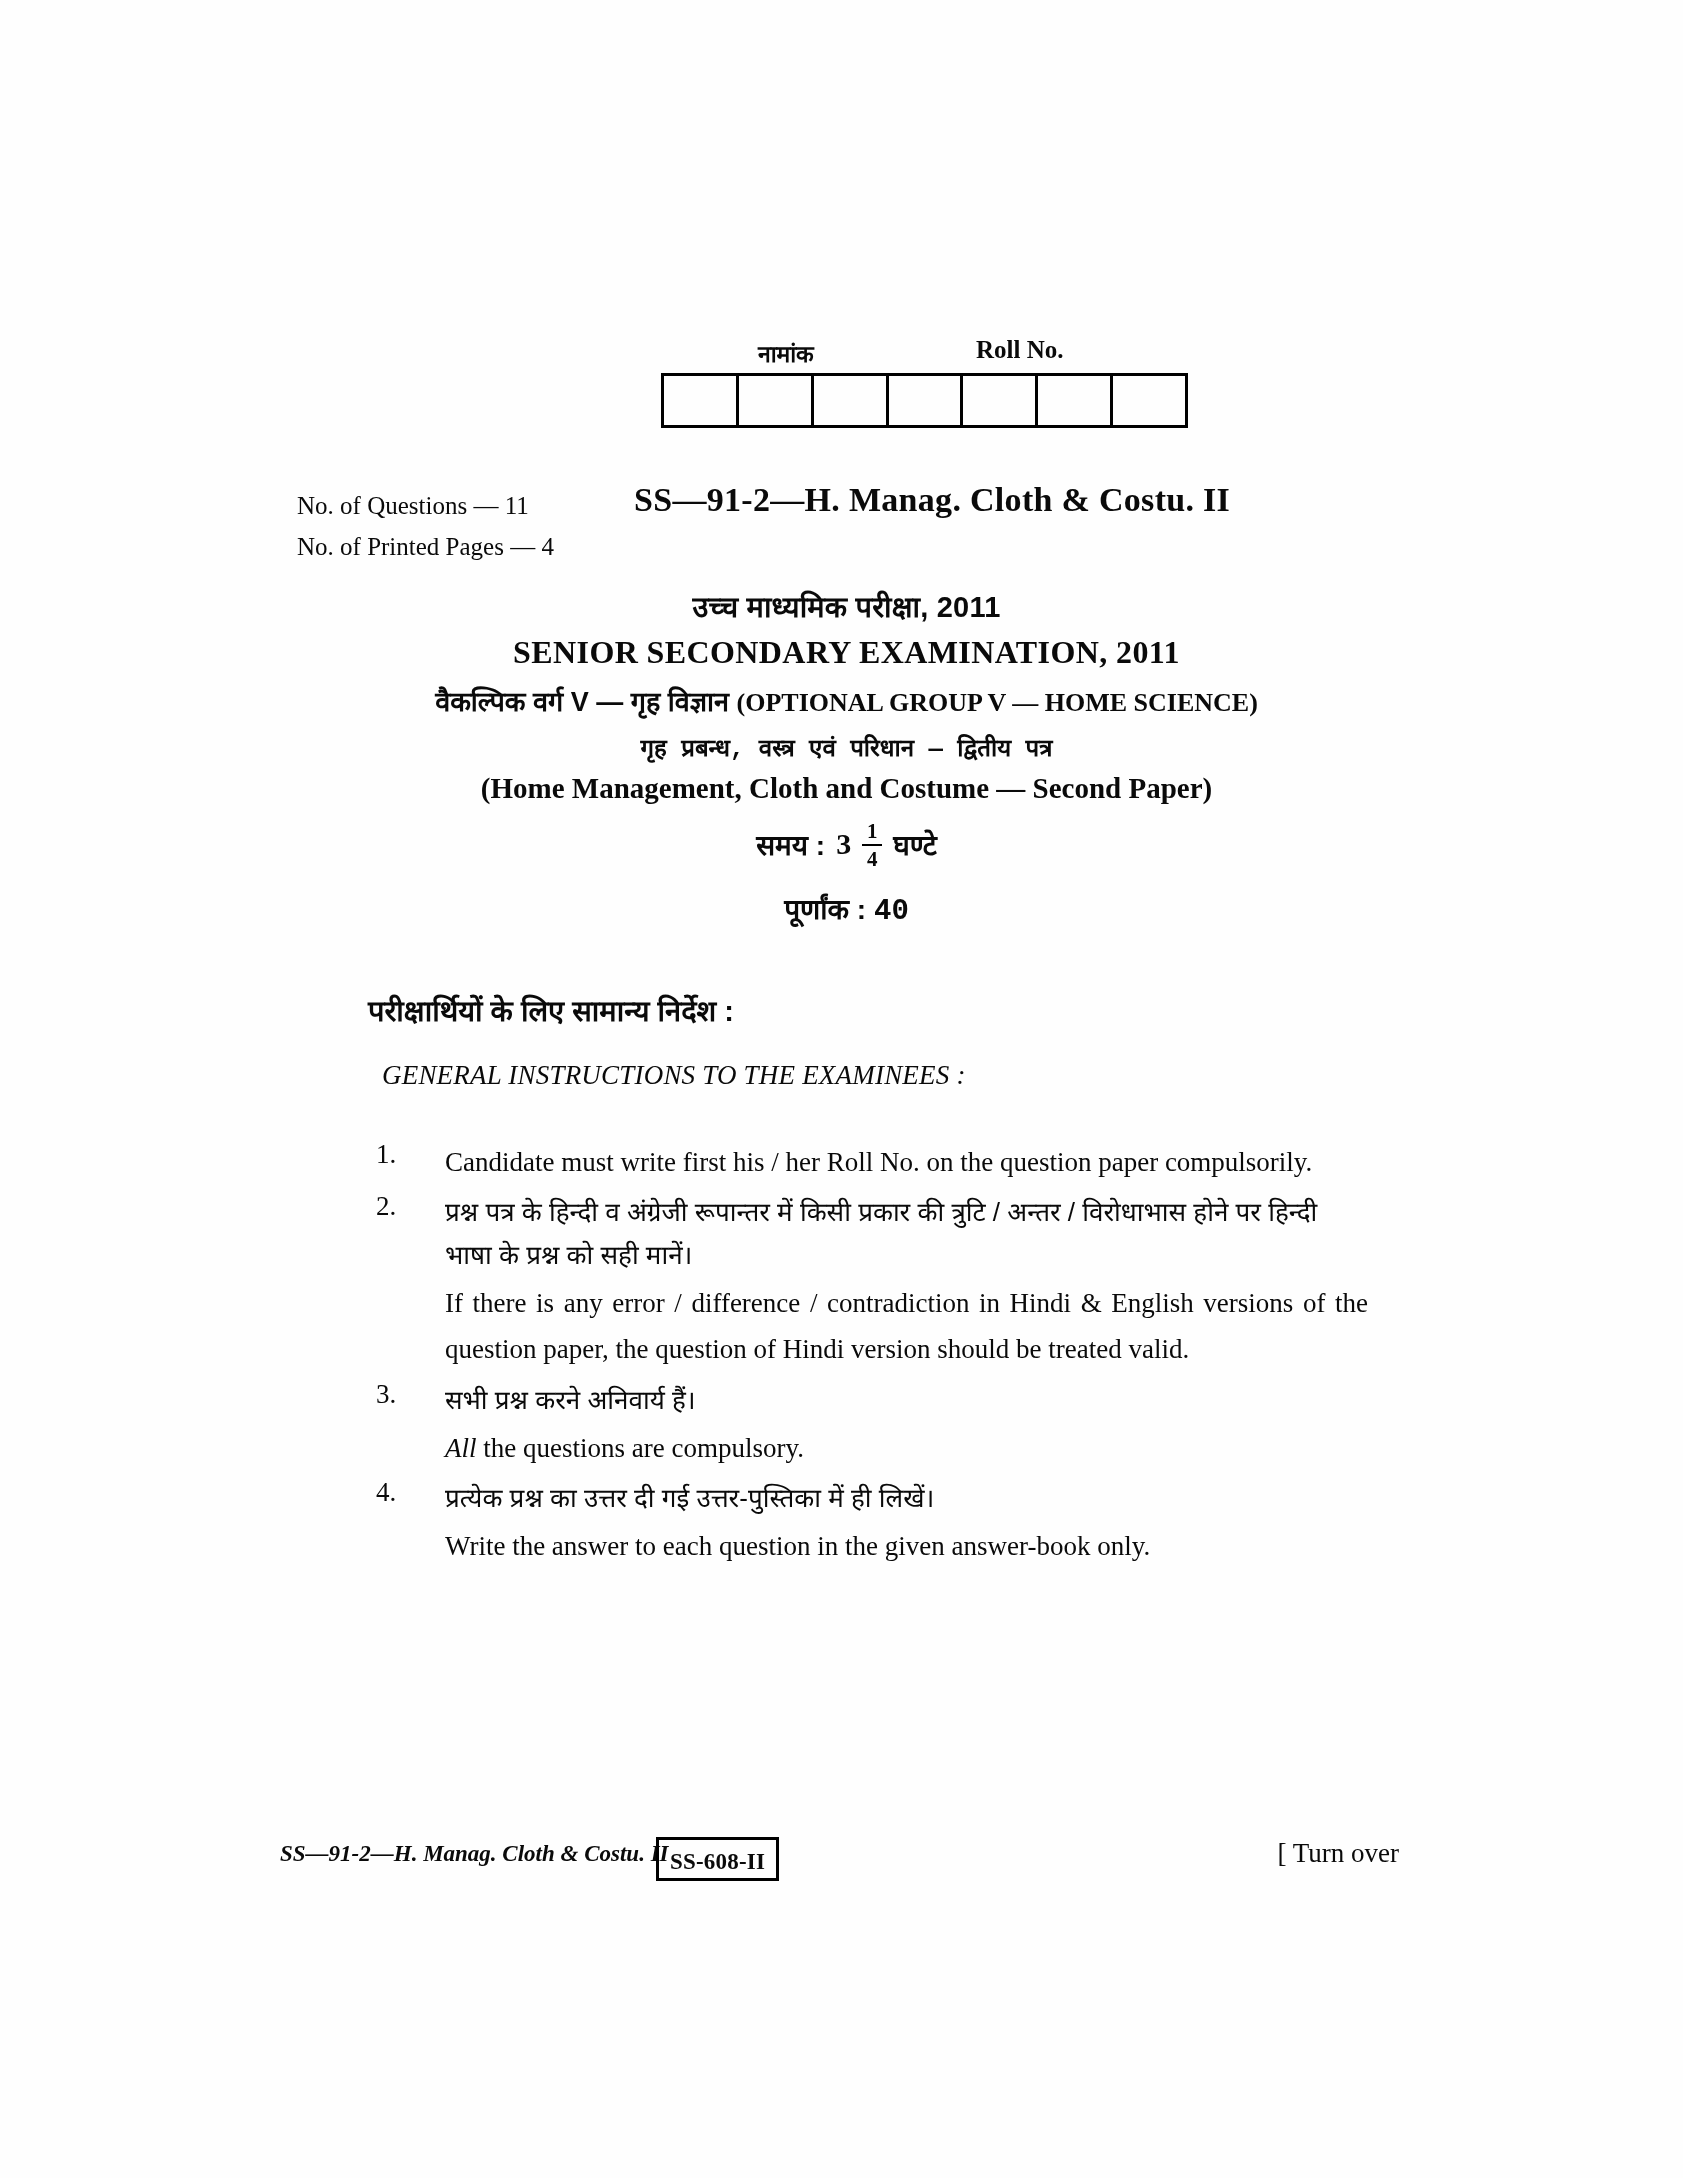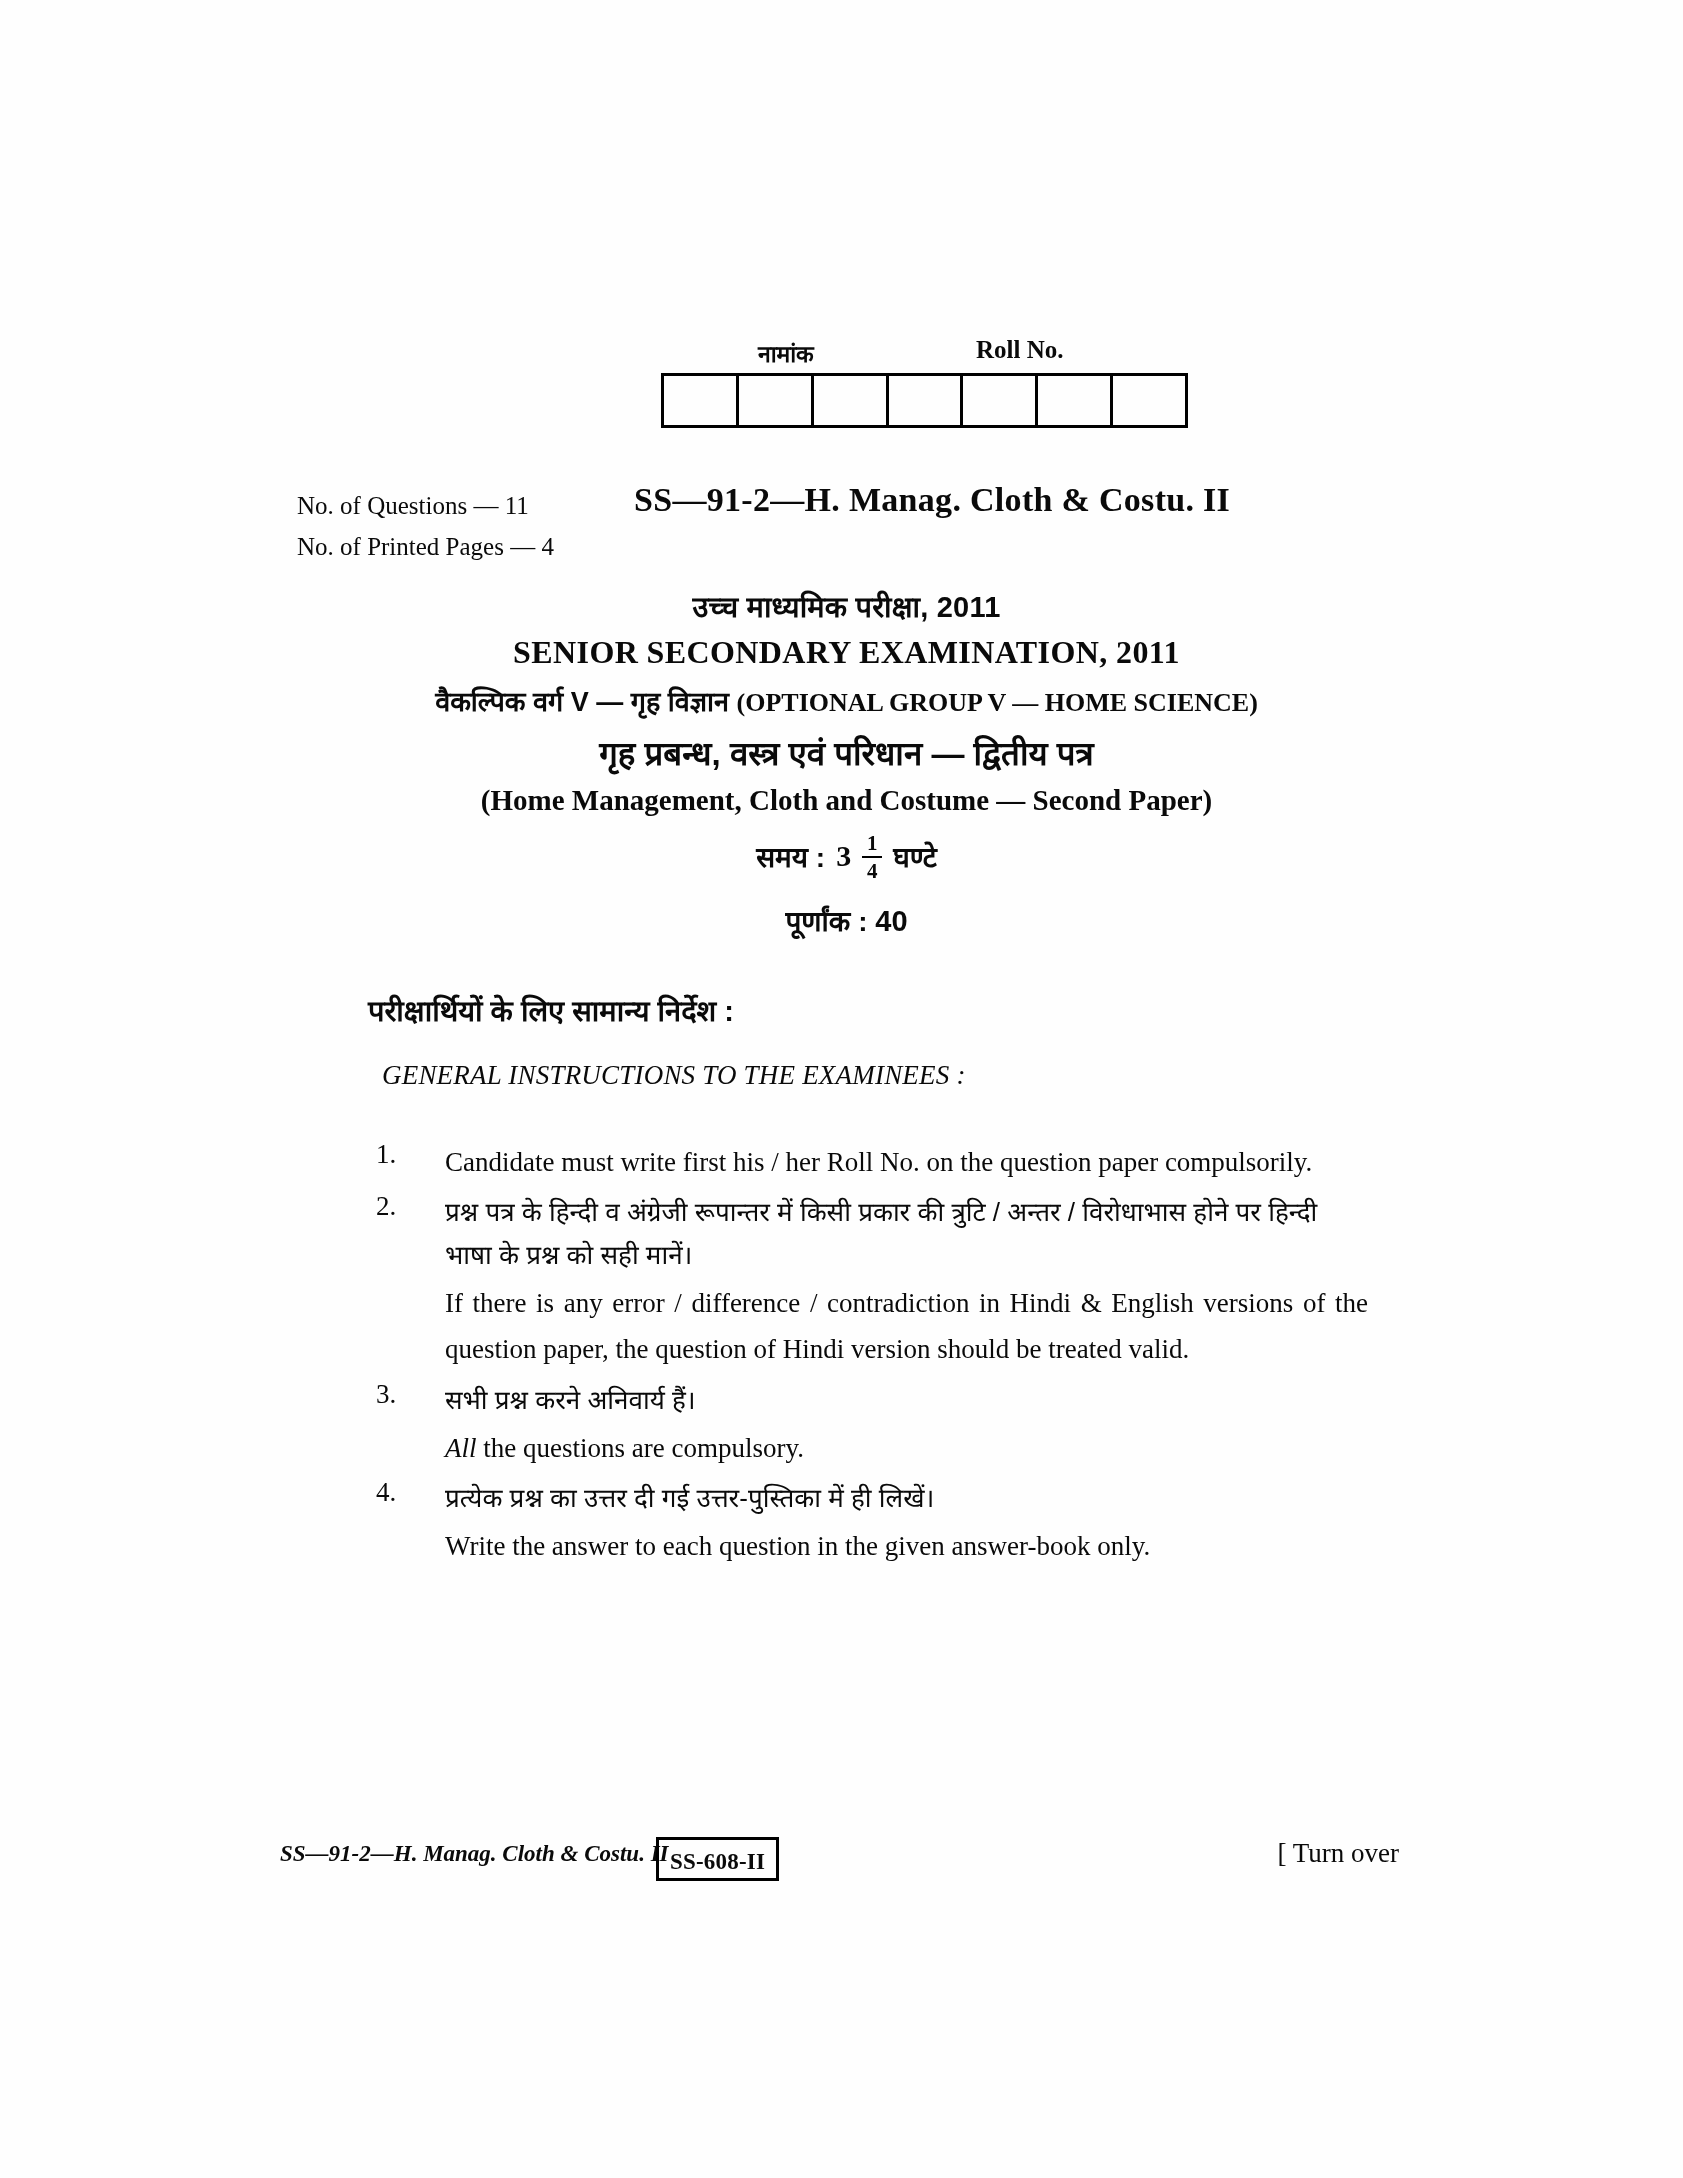--- a/index.html
+++ b/index.html
@@ -119,23 +119,23 @@
     font-family: "Liberation Sans", "DejaVu Sans", sans-serif;
     font-weight: bold;
     font-size: 27px;
     margin-bottom: 11px;
   }
   .t-group .eng {
     font-family: "Liberation Serif", "DejaVu Serif", serif;
     font-size: 26px;
   }
   .t-subject-hi {
-    font-family: Liberation Sans, sans-serif;
-    font-weight: bold;
-    font-size: 33px;
+    font-family: Liberation Mono, monospace;
+    font-weight: bold;
+    font-size: 24px;
     margin-bottom: 9px;
   }
   .t-subject-en {
     font-family: "Liberation Serif", "DejaVu Serif", serif;
     font-weight: bold;
     font-size: 29px;
     margin-bottom: 14px;
   }
 
   
@@ -175,21 +175,21 @@
     margin: 2px 0;
   }
   .frac .den { padding: 0 2px; }
 
   .t-marks {
     font-family: "Liberation Sans", "DejaVu Sans", sans-serif;
     font-weight: bold;
     font-size: 28px;
   }
   .t-marks .num-en {
-    font-family: Liberation Sans, sans-serif;
+    font-family: Liberation Mono, monospace;
     font-size: 29px;
   }
 
   
   .instr-head-hi {
     position: absolute;
     left: 368px;
     top: 990px;
     font-family: "Liberation Sans", "DejaVu Sans", sans-serif;
     font-weight: bold;

